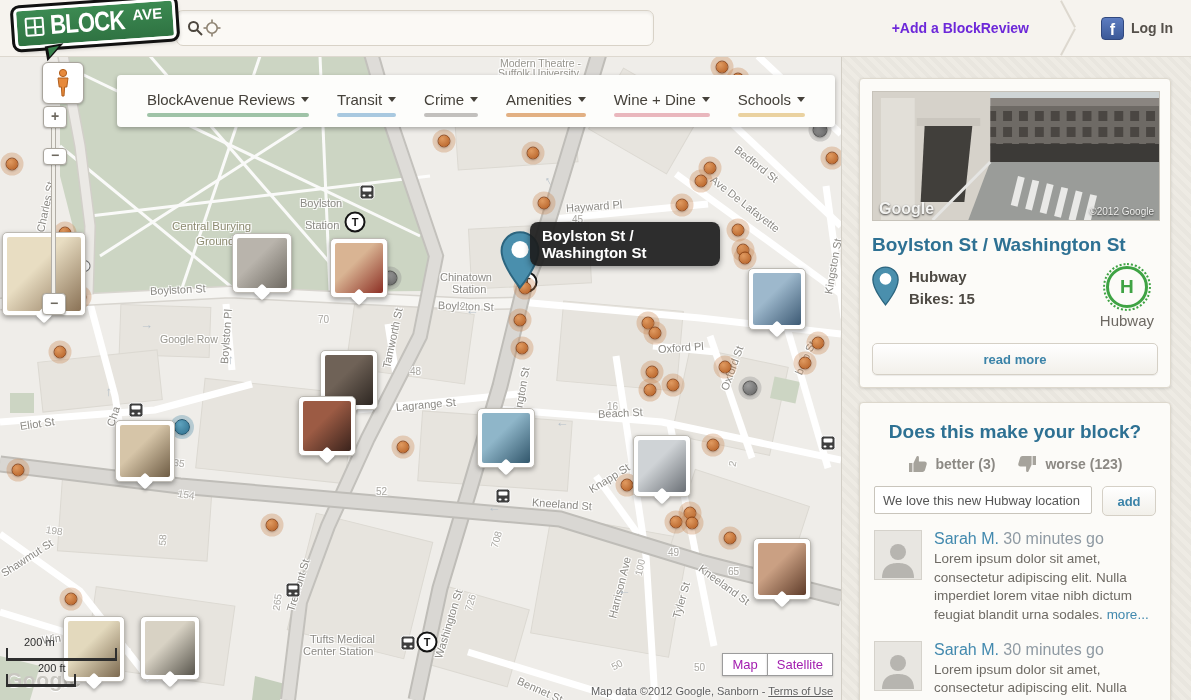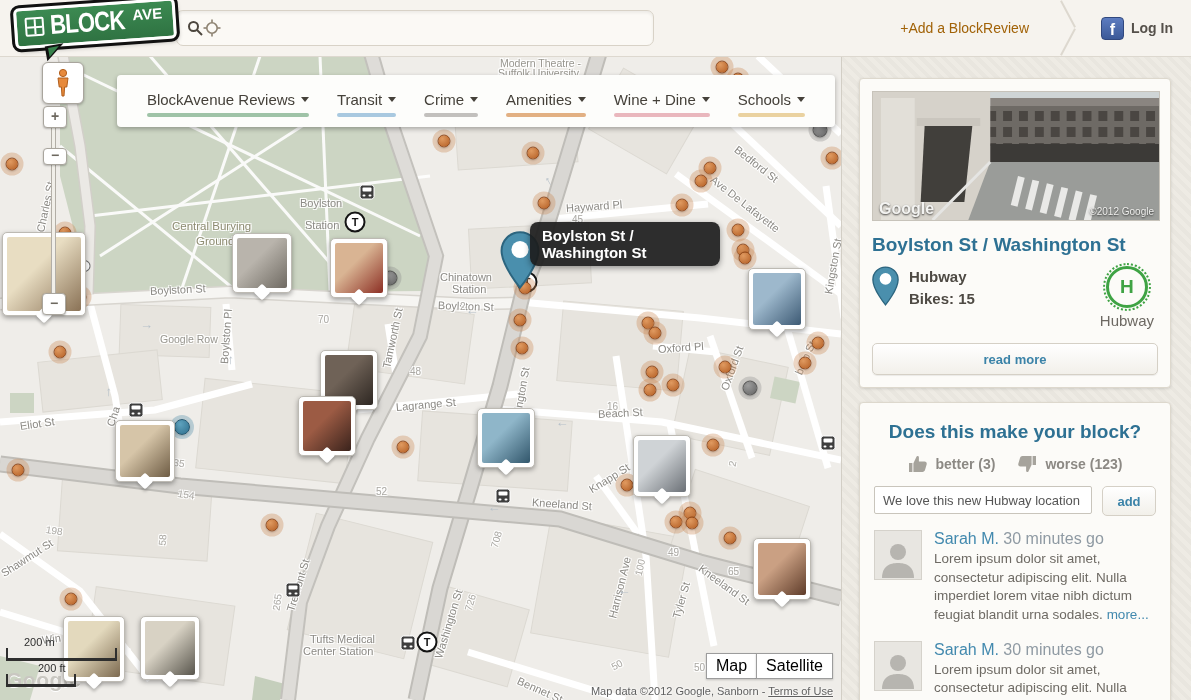--- a/index.html
+++ b/index.html
@@ -17,21 +17,21 @@
   .logo-block{color:#fff;font-weight:bold;font-size:27px;letter-spacing:-1px;transform:scaleX(.82);transform-origin:left center;line-height:1;}
   .logo-ave{color:#fff;font-weight:bold;font-size:15px;margin-left:-8px;margin-top:-10px;line-height:1;}
   .sign-tail{position:absolute;left:30px;bottom:-13px;width:0;height:0;border-top:15px solid #111;border-right:19px solid transparent;transform:rotate(-6deg);}
   .sign-tail::after{content:"";position:absolute;left:3px;top:-13px;border-top:9px solid #37824c;border-right:11px solid transparent;}
   .search{position:absolute;left:176px;top:10px;width:478px;height:36px;background:#fbf9f5;
           border:1px solid #d8d2c7;border-radius:7px;box-shadow:inset 0 2px 3px rgba(0,0,0,.06);
           display:flex;align-items:center;padding:0 10px;box-sizing:border-box;}
   .search input{flex:1;border:none;outline:none;background:transparent;font-size:15px;color:#8b8378;
                 font-family:"Liberation Sans",sans-serif;margin:0 8px;}
   .hdr-right{position:absolute;right:18px;top:0;height:56px;display:flex;align-items:center;}
-  .add-review{color:#a16207;font-weight:normal;font-size:14px;text-decoration:none;cursor:pointer;}
+  .add-review{color:#6d28d9;font-weight:bold;font-size:14px;text-decoration:none;cursor:pointer;}
   .chev{width:30px;height:56px;position:relative;margin:0 16px 0 26px;}
   .chev::before,.chev::after{content:"";position:absolute;left:12px;width:2px;height:30px;background:#ddd8cf;}
   .chev::before{top:-1px;transform:rotate(-28deg);}
   .chev::after{bottom:-1px;transform:rotate(28deg);}
   .fb-login{display:flex;align-items:center;cursor:pointer;}
   .fb-badge{width:21px;height:21px;border-radius:4px;background:linear-gradient(180deg,#5d7cc0,#3b5998);
             color:#fff;font-weight:bold;font-size:16px;display:flex;align-items:flex-end;justify-content:center;
             line-height:1.05;margin-right:7px;border:1px solid #31487e;}
   .login-label{color:#55504a;font-weight:bold;font-size:14px;}
   
@@ -93,21 +93,21 @@
   
   .scale{position:absolute;left:6px;top:580px;z-index:9;color:#2e2e2e;font-size:11px;}
   .scale-bar{position:relative;height:10px;border-left:2px solid #2e2e2e;border-right:2px solid #2e2e2e;border-bottom:3px solid #2e2e2e;}
   .m-bar{width:107px;}
   .ft-bar{width:66px;}
   .google-logo{position:absolute;left:6px;top:612px;font-size:21px;font-weight:bold;color:#c9c7c1;
       letter-spacing:.5px;z-index:3;text-shadow:0 1px 0 #fff;}
   .attr{position:absolute;right:8px;top:629px;z-index:9;font-size:11px;color:#5f5f5f;text-shadow:0 0 3px #fff,0 0 3px #fff;}
   .attr a{color:#5f5f5f;text-decoration:underline;cursor:pointer;}
   .maptype{position:absolute;right:8px;top:597px;z-index:9;display:flex;}
-  .maptype div{background:#fff;border:1px solid #9c9c9c;font-size:16px;color:#000000;padding:3px 9px;cursor:pointer;box-shadow:0 1px 2px rgba(0,0,0,.2);}
+  .maptype div{background:#fff;border:1px solid #9c9c9c;font-size:13px;color:#a21caf;padding:3px 9px;cursor:pointer;box-shadow:0 1px 2px rgba(0,0,0,.2);}
   .maptype div:first-child{border-right:none;}
   
   #sidebar{position:absolute;left:841px;top:56px;width:350px;height:644px;box-sizing:border-box;
       background:repeating-linear-gradient(45deg,#eeebe4 0 4px,#e9e6df 4px 8px);border-left:1px solid #d2cec5;
       padding:22px 20px 0 17px;z-index:20;}
   .card{background:#fcfbf8;border:1px solid #ddd8cd;border-radius:4px;box-shadow:0 1px 3px rgba(0,0,0,.12);
       padding:12px;box-sizing:border-box;}
   #card1{width:312px;}
   #card2{width:312px;margin-top:14px;padding:14px 14px 10px;}
   .sv-wrap{position:relative;width:286px;height:128px;border:1px solid #c7c3ba;overflow:hidden;}

